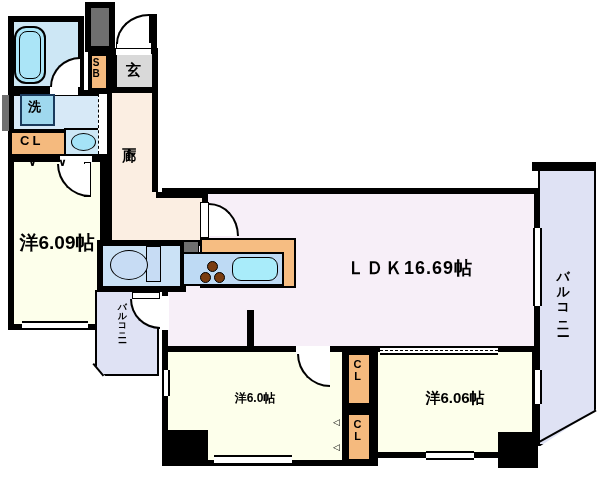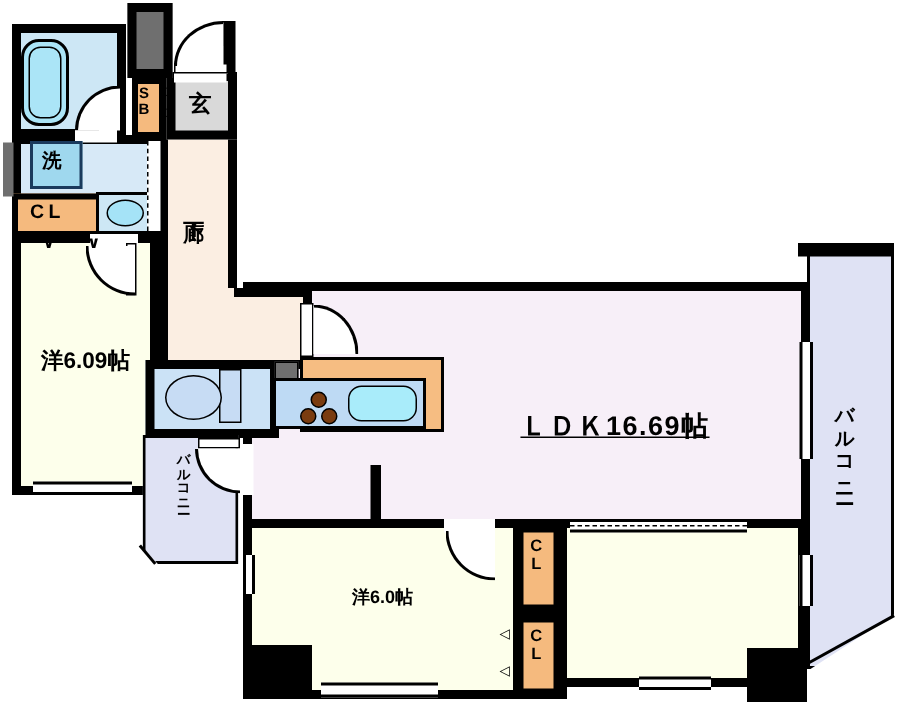--- a/index.html
+++ b/index.html
@@ -112,21 +112,22 @@
   <div class="abs lbl" style="left:371px;top:356px;font-size:9px;">▷</div>
   <div class="abs lbl" style="left:371px;top:388px;font-size:9px;">▷</div>
   <div class="abs lbl" style="left:333px;top:418px;font-size:9px;">◁</div>
   <div class="abs lbl" style="left:333px;top:443px;font-size:9px;">◁</div>
 
   <div class="abs lbl" style="left:126px;top:62px;font-size:15px;">玄</div>
   <div class="abs lbl vt" style="left:90px;top:57px;font-size:10px;height:30px;letter-spacing:0;">SB</div>
   <div class="abs lbl vt" style="left:122px;top:136px;font-size:14px;height:46px;">廊下</div>
   <div class="abs lbl" style="left:28px;top:100px;font-size:13px;">洗</div>
   <div class="abs lbl" style="left:20px;top:134px;font-size:13px;letter-spacing:3px;">CL</div>
-  <div class="abs lbl ctr" style="left:10px;top:233px;width:94px;font-size:15px;">洋6.09帖</div>
-  <div class="abs lbl ctr" style="left:320px;top:275px;width:180px;font-size:18px;letter-spacing:1px;text-decoration:underline;">ＬＤＫ16.69帖</div>
+  <div class="abs lbl ctr" style="left:10px;top:233px;width:94px;font-size:19px;">洋6.09帖</div>
+  <div class="abs lbl ctr" style="left:320px;top:259px;width:180px;font-size:18px;letter-spacing:1px;">ＬＤＫ16.69帖</div>
   <div class="abs lbl ctr" style="left:180px;top:392px;width:150px;font-size:12px;">洋6.0帖</div>
+  <div class="abs lbl ctr" style="left:385px;top:390px;width:140px;font-size:15px;">洋6.06帖</div>
   <div class="abs lbl vt" style="left:351px;top:358px;font-size:11px;height:42px;letter-spacing:0;">CL</div>
   <div class="abs lbl vt" style="left:351px;top:418px;font-size:11px;height:40px;letter-spacing:0;">CL</div>
   <div class="abs lbl vt" style="left:117px;top:296px;font-size:9px;height:76px;letter-spacing:0;">バルコニー</div>
   <div class="abs lbl vt" style="left:556px;top:262px;font-size:13px;height:110px;letter-spacing:2px;">バルコニー</div>
 
 </div>
 
 </body></html>

